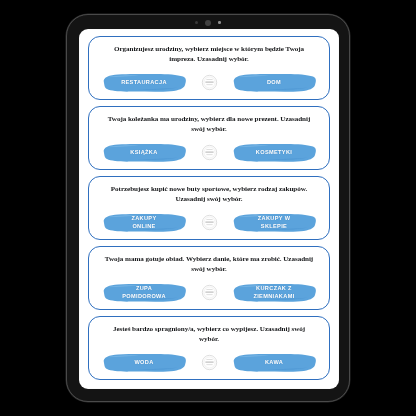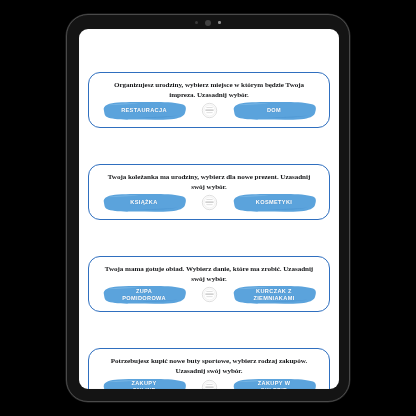--- a/index.html
+++ b/index.html
@@ -70,21 +70,20 @@
   .prompt-card {
     position: relative;
     border: 1.4px solid #2f6fbf;
     border-radius: 12px;
     background: #ffffff;
     height: 64px;
     padding: 7px 9px 4px 9px;
     display: flex;
     flex-direction: column;
     align-items: center;
-    margin-top: 36px;
   }
 
   .prompt-text {
     font-family: "Liberation Serif", serif;
     font-size: 7.1px;
     line-height: 1.42;
     font-weight: 700;
     color: #17181a;
     text-align: center;
     letter-spacing: -0.05px;
@@ -224,20 +223,53 @@
               <path d="M3,11 C1,5 9,3.2 17,2.6 C27,1.8 40,2.2 52,2 C63,1.8 76,2.4 82,4.6 C86,6.2 85,10 84,13 C83,16.4 78,18.6 70,19.2 C58,20.2 42,19.4 29,19.6 C19,19.8 10,19 6,17 C3.2,15.6 3.6,13.4 3,11 Z" fill="#5ba3dc"></path>
               <path d="M7,5.2 C14,3.4 26,3.2 38,3.4 C30,4.2 18,4.6 7,5.2 Z" fill="#7cb8e6" opacity="0.75"></path>
               <path d="M76,15.8 C66,17.8 50,18.2 36,17.8 C50,17 66,16.6 76,15.8 Z" fill="#4a93d0" opacity="0.6"></path>
             </svg>
             <span class="chip-label">KOSMETYKI</span>
           </div>
         </div>
       </div>
 
       <div class="prompt-card">
+        <div class="prompt-text">Potrzebujesz kupić nowe buty sportowe, wybierz rodzaj zakupów. Uzasadnij swój wybór.</div>
+        <div class="answer-row">
+          <div class="answer-chip">
+            <svg class="brush" viewBox="0 0 86 21" preserveAspectRatio="none">
+              <path d="M3,11 C1,5 9,3.2 17,2.6 C27,1.8 40,2.2 52,2 C63,1.8 76,2.4 82,4.6 C86,6.2 85,10 84,13 C83,16.4 78,18.6 70,19.2 C58,20.2 42,19.4 29,19.6 C19,19.8 10,19 6,17 C3.2,15.6 3.6,13.4 3,11 Z" fill="#5ba3dc"></path>
+              <path d="M7,5.2 C14,3.4 26,3.2 38,3.4 C30,4.2 18,4.6 7,5.2 Z" fill="#7cb8e6" opacity="0.75"></path>
+              <path d="M76,15.8 C66,17.8 50,18.2 36,17.8 C50,17 66,16.6 76,15.8 Z" fill="#4a93d0" opacity="0.6"></path>
+            </svg>
+            <span class="chip-label">ZAKUPY
+ONLINE</span>
+          </div>
+          <div class="seal">
+            <svg viewBox="0 0 17 17" width="17" height="17">
+              <circle cx="8.5" cy="8.5" r="7.2" fill="none" stroke="#9a9a9a" stroke-width="0.7"></circle>
+              <circle cx="8.5" cy="8.5" r="5.6" fill="none" stroke="#b0b0b0" stroke-width="0.4"></circle>
+              <rect x="4.4" y="7.4" width="8.2" height="1.5" fill="#8e8e8e"></rect>
+              <rect x="5.4" y="5.2" width="6.2" height="0.8" fill="#a8a8a8"></rect>
+              <rect x="5.4" y="10.3" width="6.2" height="0.8" fill="#a8a8a8"></rect>
+            </svg>
+          </div>
+          <div class="answer-chip">
+            <svg class="brush" viewBox="0 0 86 21" preserveAspectRatio="none">
+              <path d="M3,11 C1,5 9,3.2 17,2.6 C27,1.8 40,2.2 52,2 C63,1.8 76,2.4 82,4.6 C86,6.2 85,10 84,13 C83,16.4 78,18.6 70,19.2 C58,20.2 42,19.4 29,19.6 C19,19.8 10,19 6,17 C3.2,15.6 3.6,13.4 3,11 Z" fill="#5ba3dc"></path>
+              <path d="M7,5.2 C14,3.4 26,3.2 38,3.4 C30,4.2 18,4.6 7,5.2 Z" fill="#7cb8e6" opacity="0.75"></path>
+              <path d="M76,15.8 C66,17.8 50,18.2 36,17.8 C50,17 66,16.6 76,15.8 Z" fill="#4a93d0" opacity="0.6"></path>
+            </svg>
+            <span class="chip-label">ZAKUPY W
+SKLEPIE</span>
+          </div>
+        </div>
+      </div>
+
+      <div class="prompt-card">
         <div class="prompt-text">Twoja mama gotuje obiad. Wybierz danie, które ma zrobić. Uzasadnij swój wybór.</div>
         <div class="answer-row">
           <div class="answer-chip">
             <svg class="brush" viewBox="0 0 86 21" preserveAspectRatio="none">
               <path d="M3,11 C1,5 9,3.2 17,2.6 C27,1.8 40,2.2 52,2 C63,1.8 76,2.4 82,4.6 C86,6.2 85,10 84,13 C83,16.4 78,18.6 70,19.2 C58,20.2 42,19.4 29,19.6 C19,19.8 10,19 6,17 C3.2,15.6 3.6,13.4 3,11 Z" fill="#5ba3dc"></path>
               <path d="M7,5.2 C14,3.4 26,3.2 38,3.4 C30,4.2 18,4.6 7,5.2 Z" fill="#7cb8e6" opacity="0.75"></path>
               <path d="M76,15.8 C66,17.8 50,18.2 36,17.8 C50,17 66,16.6 76,15.8 Z" fill="#4a93d0" opacity="0.6"></path>
             </svg>
             <span class="chip-label">ZUPA
 POMIDOROWA</span>
@@ -257,53 +289,21 @@
               <path d="M7,5.2 C14,3.4 26,3.2 38,3.4 C30,4.2 18,4.6 7,5.2 Z" fill="#7cb8e6" opacity="0.75"></path>
               <path d="M76,15.8 C66,17.8 50,18.2 36,17.8 C50,17 66,16.6 76,15.8 Z" fill="#4a93d0" opacity="0.6"></path>
             </svg>
             <span class="chip-label">KURCZAK Z
 ZIEMNIAKAMI</span>
           </div>
         </div>
       </div>
 
       <div class="prompt-card">
-        <div class="prompt-text">Potrzebujesz kupić nowe buty sportowe, wybierz rodzaj zakupów. Uzasadnij swój wybór.</div>
-        <div class="answer-row">
-          <div class="answer-chip">
-            <svg class="brush" viewBox="0 0 86 21" preserveAspectRatio="none">
-              <path d="M3,11 C1,5 9,3.2 17,2.6 C27,1.8 40,2.2 52,2 C63,1.8 76,2.4 82,4.6 C86,6.2 85,10 84,13 C83,16.4 78,18.6 70,19.2 C58,20.2 42,19.4 29,19.6 C19,19.8 10,19 6,17 C3.2,15.6 3.6,13.4 3,11 Z" fill="#5ba3dc"></path>
-              <path d="M7,5.2 C14,3.4 26,3.2 38,3.4 C30,4.2 18,4.6 7,5.2 Z" fill="#7cb8e6" opacity="0.75"></path>
-              <path d="M76,15.8 C66,17.8 50,18.2 36,17.8 C50,17 66,16.6 76,15.8 Z" fill="#4a93d0" opacity="0.6"></path>
-            </svg>
-            <span class="chip-label">ZAKUPY
-ONLINE</span>
-          </div>
-          <div class="seal">
-            <svg viewBox="0 0 17 17" width="17" height="17">
-              <circle cx="8.5" cy="8.5" r="7.2" fill="none" stroke="#9a9a9a" stroke-width="0.7"></circle>
-              <circle cx="8.5" cy="8.5" r="5.6" fill="none" stroke="#b0b0b0" stroke-width="0.4"></circle>
-              <rect x="4.4" y="7.4" width="8.2" height="1.5" fill="#8e8e8e"></rect>
-              <rect x="5.4" y="5.2" width="6.2" height="0.8" fill="#a8a8a8"></rect>
-              <rect x="5.4" y="10.3" width="6.2" height="0.8" fill="#a8a8a8"></rect>
-            </svg>
-          </div>
-          <div class="answer-chip">
-            <svg class="brush" viewBox="0 0 86 21" preserveAspectRatio="none">
-              <path d="M3,11 C1,5 9,3.2 17,2.6 C27,1.8 40,2.2 52,2 C63,1.8 76,2.4 82,4.6 C86,6.2 85,10 84,13 C83,16.4 78,18.6 70,19.2 C58,20.2 42,19.4 29,19.6 C19,19.8 10,19 6,17 C3.2,15.6 3.6,13.4 3,11 Z" fill="#5ba3dc"></path>
-              <path d="M7,5.2 C14,3.4 26,3.2 38,3.4 C30,4.2 18,4.6 7,5.2 Z" fill="#7cb8e6" opacity="0.75"></path>
-              <path d="M76,15.8 C66,17.8 50,18.2 36,17.8 C50,17 66,16.6 76,15.8 Z" fill="#4a93d0" opacity="0.6"></path>
-            </svg>
-            <span class="chip-label">ZAKUPY W
-SKLEPIE</span>
-          </div>
-        </div>
-      </div>
-
-      <div class="prompt-card">
+        <div class="prompt-text">Jesteś bardzo spragniony/a, wybierz co wypijesz. Uzasadnij swój wybór.</div>
         <div class="answer-row">
           <div class="answer-chip">
             <svg class="brush" viewBox="0 0 86 21" preserveAspectRatio="none">
               <path d="M3,11 C1,5 9,3.2 17,2.6 C27,1.8 40,2.2 52,2 C63,1.8 76,2.4 82,4.6 C86,6.2 85,10 84,13 C83,16.4 78,18.6 70,19.2 C58,20.2 42,19.4 29,19.6 C19,19.8 10,19 6,17 C3.2,15.6 3.6,13.4 3,11 Z" fill="#5ba3dc"></path>
               <path d="M7,5.2 C14,3.4 26,3.2 38,3.4 C30,4.2 18,4.6 7,5.2 Z" fill="#7cb8e6" opacity="0.75"></path>
               <path d="M76,15.8 C66,17.8 50,18.2 36,17.8 C50,17 66,16.6 76,15.8 Z" fill="#4a93d0" opacity="0.6"></path>
             </svg>
             <span class="chip-label">WODA</span>
           </div>
           <div class="seal">

